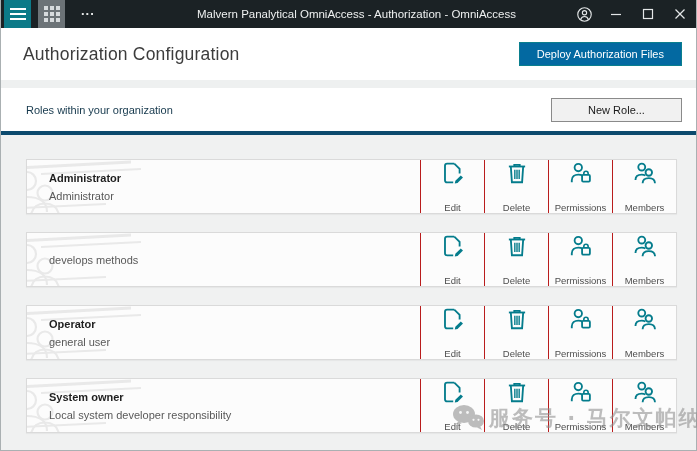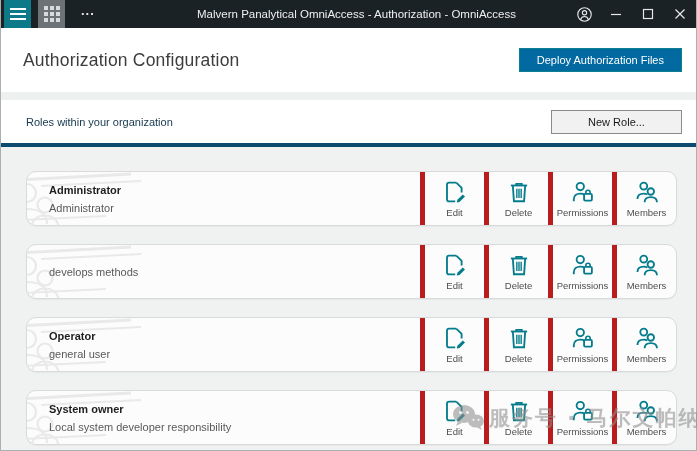--- a/index.html
+++ b/index.html
@@ -13,39 +13,39 @@
   .hamburger-box span { display:block; width:16px; height:2px; background:#fff; }
   .grid-box { width:27px; height:28px; background:#6c7377; margin-left:7px; display:grid; grid-template-columns:repeat(3,4px); grid-template-rows:repeat(3,4px); gap:2px; justify-content:center; align-content:center; cursor:pointer; }
   .grid-box i { background:#d7dbdd; display:block; }
   .ellipsis { color:#e8eaea; font-size:13px; font-weight:bold; margin-left:16px; letter-spacing:1px; line-height:10px; transform:translateY(-3px); }
   .win-title { position:absolute; left:16px; right:0; text-align:center; color:#eef0f0; font-size:11.5px; pointer-events:none; }
   .tb-right { margin-left:auto; display:flex; align-items:center; }
   .tb-btn { width:32px; height:28px; display:flex; align-items:center; justify-content:center; color:#e3e6e7; cursor:pointer; }
   .tb-btn svg { display:block; }
 
   
-  .header { height:64px; background:#ffffff; display:flex; align-items:center; padding:0 14px 0 22px; }
+  .header { height:52px; background:#ffffff; display:flex; align-items:center; padding:0 14px 0 22px; }
   .page-title { font-size:17.5px; font-weight:400; color:#3c3c3c; letter-spacing:.2px; }
   .deploy-btn { margin-left:auto; background:#0369a1; border:1px solid #0a7f8e; color:#fff; font-size:11px; padding:5px 17px; cursor:pointer; font-family:inherit; }
 
   .spacer { height:8px; background:#eef0f0; }
 
   
   .subheader { height:47px; background:#ffffff; display:flex; align-items:center; padding:0 14px 0 25px; border-bottom:4px solid #0c4a6e; }
   .roles-label { font-size:11px; color:#15384c; }
   .newrole-btn { margin-left:auto; background:#f1f1f1; border:1px solid #8a8a8a; color:#1a1a1a; font-size:11px; width:131px; height:24px; cursor:pointer; font-family:inherit; }
 
   
   .body { padding:24px 20px 0 25px; }
-  .role-row { width:651px; height:55px; background:#fcfcfc; border:1px solid #dadada; border-radius:10px; display:flex; margin-bottom:18px; position:relative; box-shadow:0 1px 1px rgba(0,0,0,.04); }
+  .role-row { width:651px; height:55px; background:#fcfcfc; border:1px solid #dadada; border-radius:0; display:flex; margin-bottom:18px; position:relative; box-shadow:0 1px 1px rgba(0,0,0,.04); }
   .role-info { flex:1; position:relative; overflow:hidden; display:flex; flex-direction:column; justify-content:center; padding-left:22px; border-radius:3px 0 0 3px; }
   .role-wm { position:absolute; left:-16px; top:0; color:#e9e9e9; pointer-events:none; }
   .role-name { font-size:11px; font-weight:bold; color:#1e1e1e; margin-bottom:6px; position:relative; }
   .role-desc { font-size:11px; color:#595959; position:relative; }
-  .action-cell { width:64px; border-left:5px solid #b91c1c; display:flex; flex-direction:column; align-items:center; justify-content:center; cursor:pointer; color:#047c8c; }
+  .action-cell { width:64px; border-left:1px solid #b91c1c; display:flex; flex-direction:column; align-items:center; justify-content:space-between; cursor:pointer; color:#047c8c; }
   .action-cell .lbl { font-size:9.5px; color:#4d4d4d; margin-top:2px; }
   .action-cell svg { display:block; }
 
   
   .watermark { position:absolute; left:450px; top:403px; display:flex; align-items:center; gap:4px; opacity:.58; pointer-events:none; z-index:5; }
   .watermark .wm-text { font-size:21px; color:#8f8f8f; font-weight:bold; letter-spacing:2px; white-space:nowrap; font-family:"DejaVu Sans",sans-serif; }
 </style>
 </head>
 <body>
 

